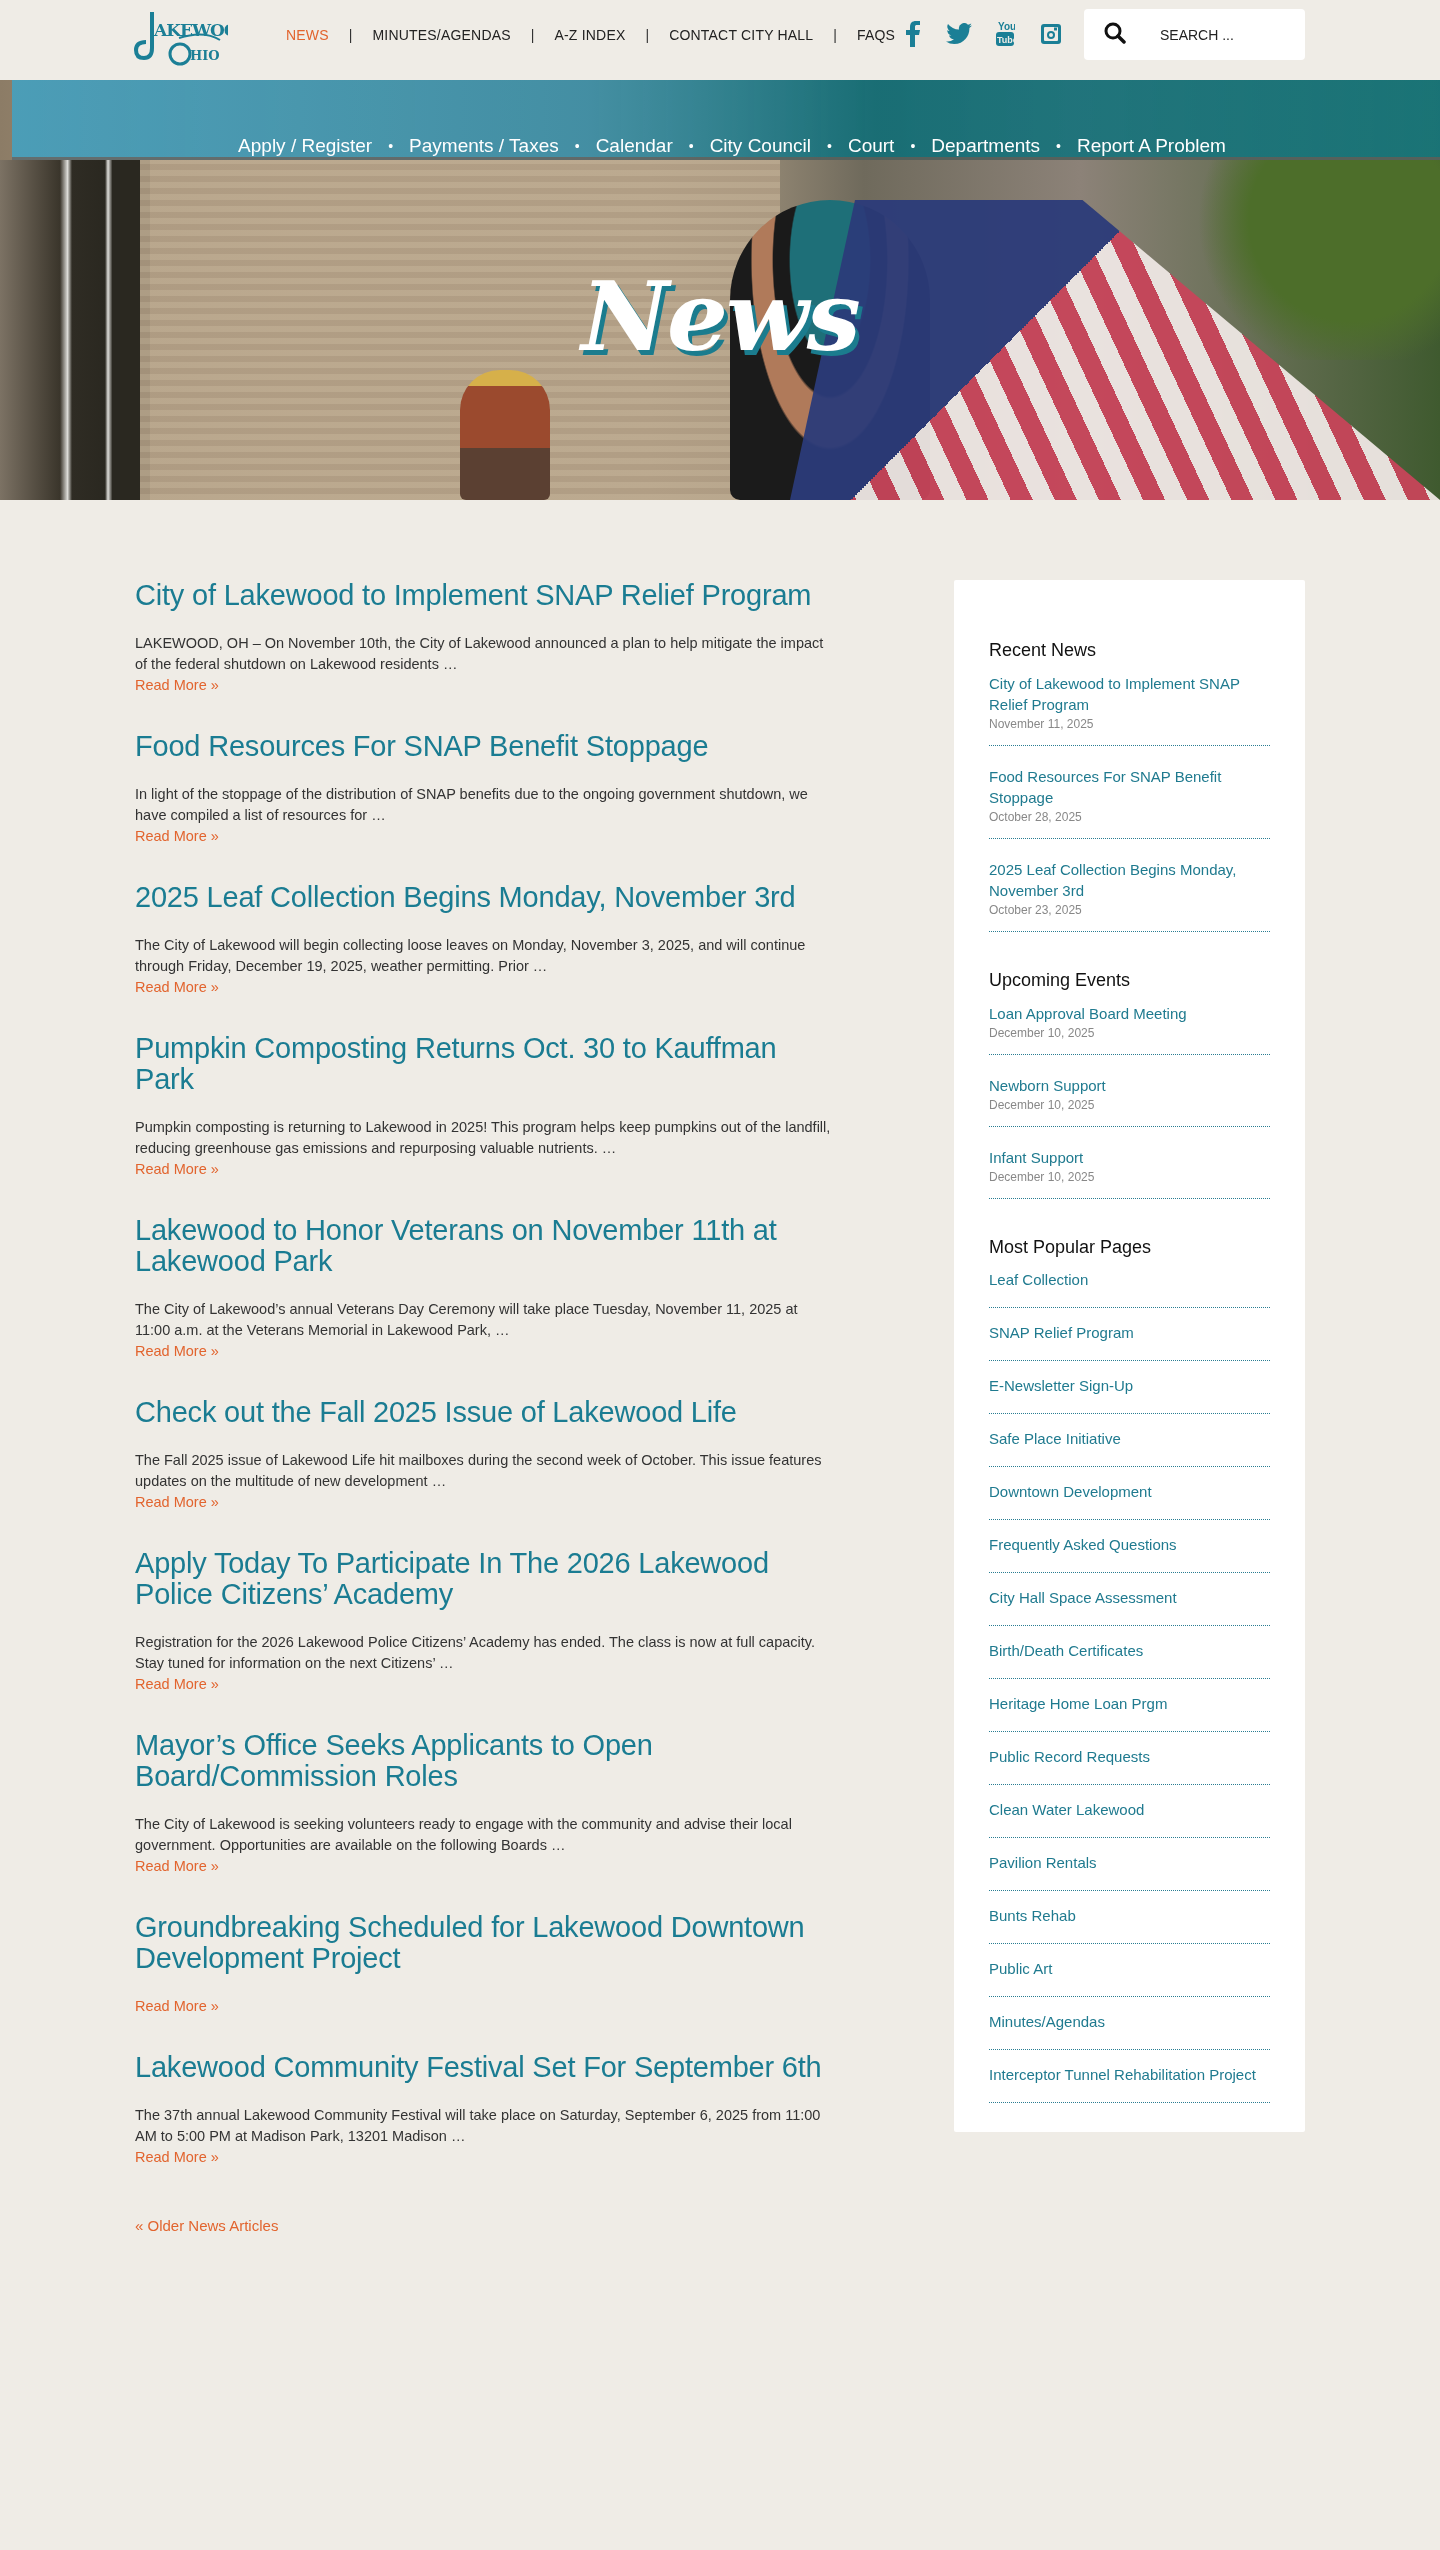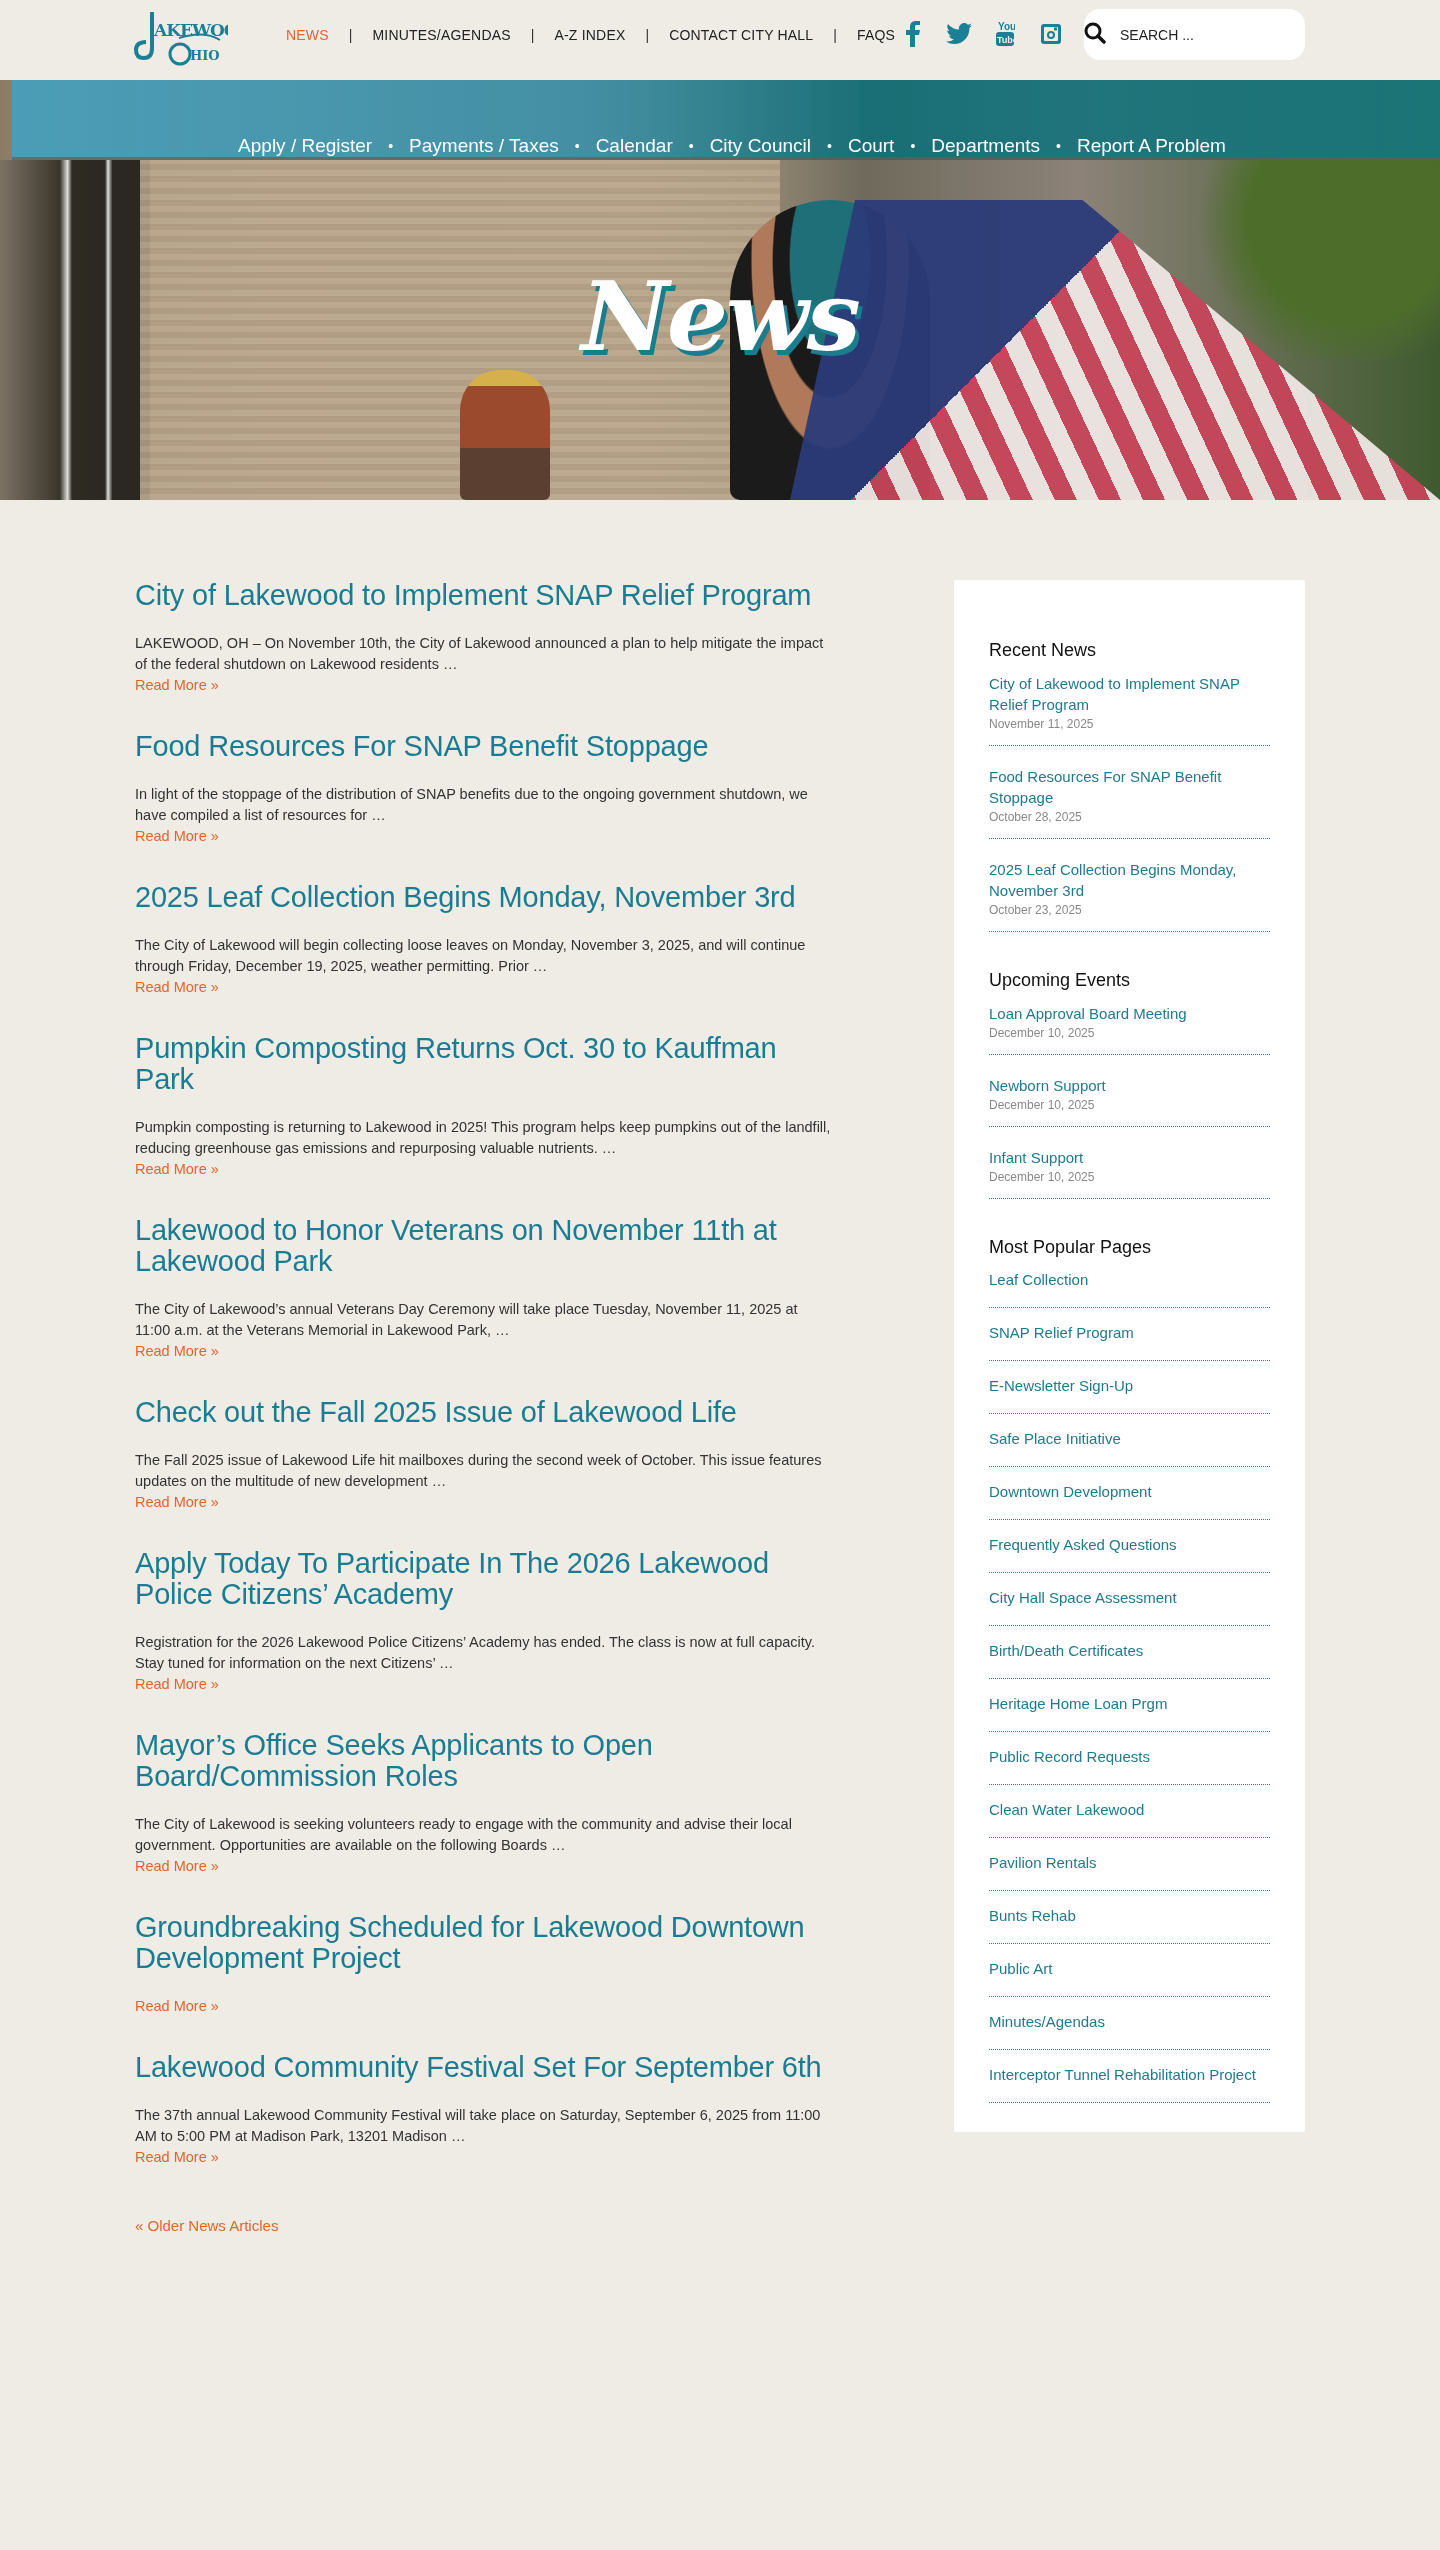--- a/index.html
+++ b/index.html
@@ -31,22 +31,22 @@
   .util-nav .item.active { color: #e2642e; }
   .util-nav .sep { margin: 0 20px; color: #333; }
   .social-top {
     position: absolute; left: 900px; top: 20px;
     display: flex; gap: 20px; align-items: center;
   }
   .social-top .ico { width: 26px; height: 28px; display: flex; align-items: center; justify-content: center; }
   .search-box {
     position: absolute; left: 1084px; top: 9px;
     width: 221px; height: 51px;
-    background: #fff; border-radius: 16px;
-    display: flex; align-items: center; 
+    background: #fff; border-radius: 4px;
+    display: flex; align-items: center; padding-left: 20px; gap: 20px;
   }
   .search-box input {
     border: none; outline: none; background: transparent;
     font-family: "Liberation Sans", sans-serif;
     font-size: 14px; color: #333; margin-left: 14px; width: 150px;
   }
   .search-box input::placeholder { color: #222; }
 
   
   .hero {

